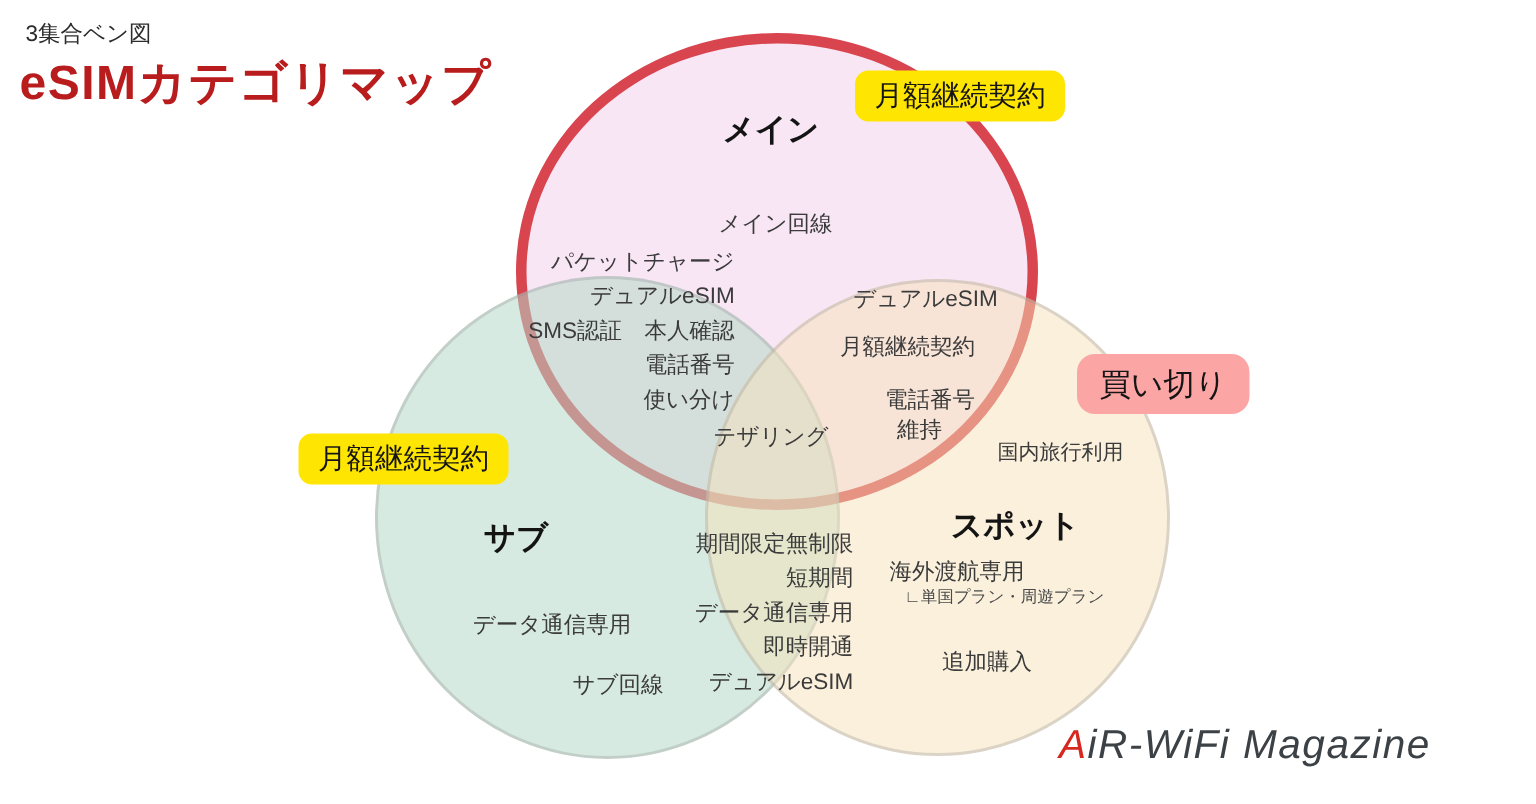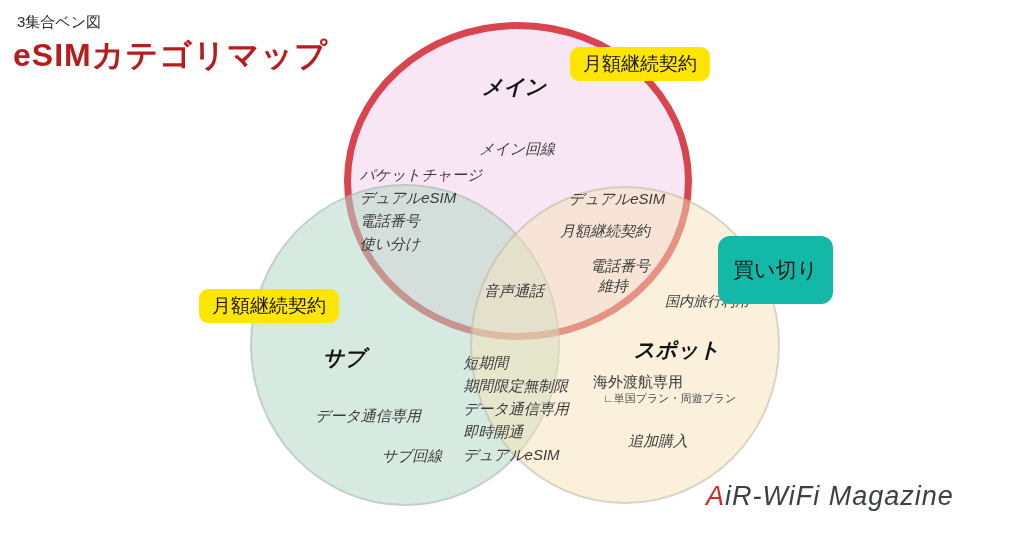--- a/index.html
+++ b/index.html
@@ -17,28 +17,28 @@
     left:250px; top:184px; width:310px; height:322px;
     background:rgba(183,216,200,0.55);
     border:2px solid rgba(140,140,140,0.28); z-index:2;
   }
   .circle-spot {
     left:470px; top:186px; width:310px; height:318px;
     background:rgba(246,226,186,0.50);
     border:2px solid rgba(140,140,140,0.28); z-index:3;
   }
   .t { position:absolute; white-space:nowrap; font-size:15px; color:#3b3b3b; z-index:10; }
-  .c { transform:translateX(-50%); text-align:left;font-style:italic; }
+  .c { transform:translateX(-50%); text-align:right; }
   .bold { font-weight:700; color:#141414; }
   .badge {
     position:absolute; z-index:20; white-space:nowrap;
     font-size:19px; color:#151515; padding:4px 13px; border-radius:9px;
   }
   .badge-yellow { background:#ffe502; }
-  .badge-pink { background:#14b8a6; font-size:21px; padding:20px 15px; border-radius:12px; }
+  .badge-pink { background:#fca5a5; font-size:21px; padding:6px 15px; border-radius:12px; }
   .hdr-sub { position:absolute; left:17px; top:13px; font-size:15px; color:#2b2b2b; z-index:10; }
   .hdr-title {
     position:absolute; left:13px; top:34px; font-size:32px; font-weight:800;
     letter-spacing:1px; color:#b91c1c; z-index:10;
   }
   .logo {
     position:absolute; left:706px; top:481px; z-index:10;
     font-size:27px; font-weight:400; font-style:italic; letter-spacing:1px;
     color:#3c4146;
   }
@@ -63,38 +63,39 @@
   <div class="badge badge-pink" style="left:718px;top:236px">買い切り</div>
 
   <div class="t c bold" style="left:514px;top:73px;font-size:21px;line-height:27px">
     <div>メイン</div>
   </div>
   <div class="t c" style="left:517px;top:140px">メイン回線</div>
 
   <div class="t c" style="left:421px;top:163px;line-height:23px">
     <div>パケットチャージ</div>
     <div>デュアルeSIM</div>
+    <div>SMS認証　本人確認</div>
     <div>電話番号</div>
     <div>使い分け</div>
   </div>
 
   <div class="t c" style="left:617px;top:190px">デュアルeSIM</div>
   <div class="t c" style="left:605px;top:222px">月額継続契約</div>
   <div class="t c" style="left:620px;top:257px">電話番号</div>
   <div class="t c" style="left:613px;top:277px">維持</div>
 
-  <div class="t c" style="left:514px;top:282px">音声通話</div>
+  <div class="t c" style="left:514px;top:282px">テザリング</div>
 
   <div class="t c bold" style="left:344px;top:344px;font-size:21px">サブ</div>
   <div class="t c" style="left:368px;top:407px">データ通信専用</div>
   <div class="t c" style="left:412px;top:447px">サブ回線</div>
 
   <div class="t c" style="left:516px;top:351px;line-height:23px">
+    <div>期間限定無制限</div>
     <div>短期間</div>
-    <div>期間限定無制限</div>
     <div>データ通信専用</div>
     <div>即時開通</div>
     <div>デュアルeSIM</div>
   </div>
 
   <div class="t c" style="left:707px;top:293px;font-size:14px">国内旅行利用</div>
   <div class="t spot-overseas" style="left:593px;top:374px">
     <div>海外渡航専用</div>
     <div class="sub-line">∟単国プラン・周遊プラン</div>
   </div>

